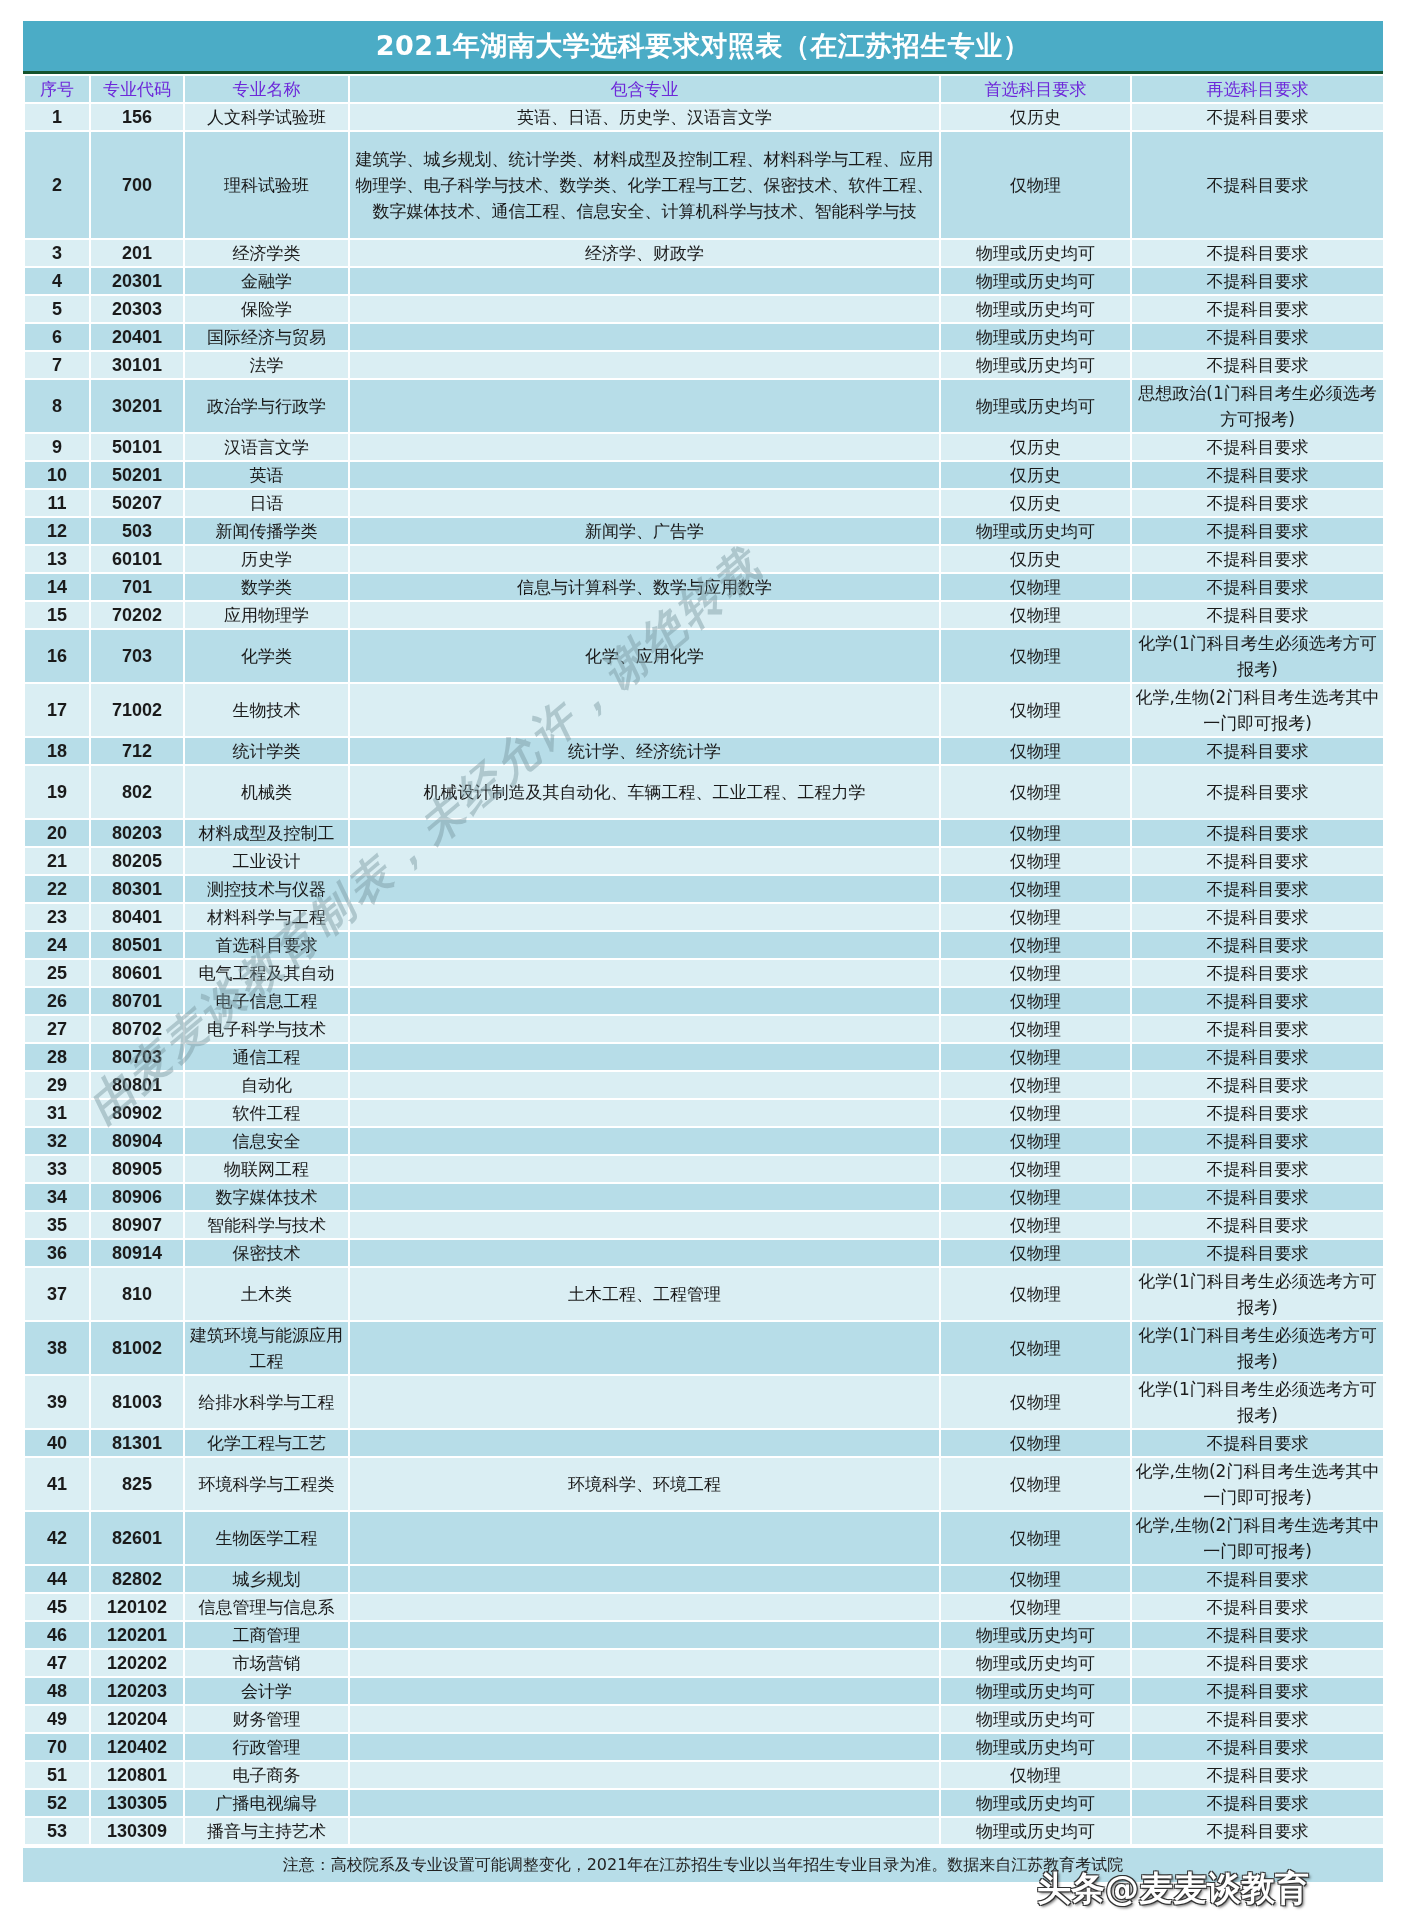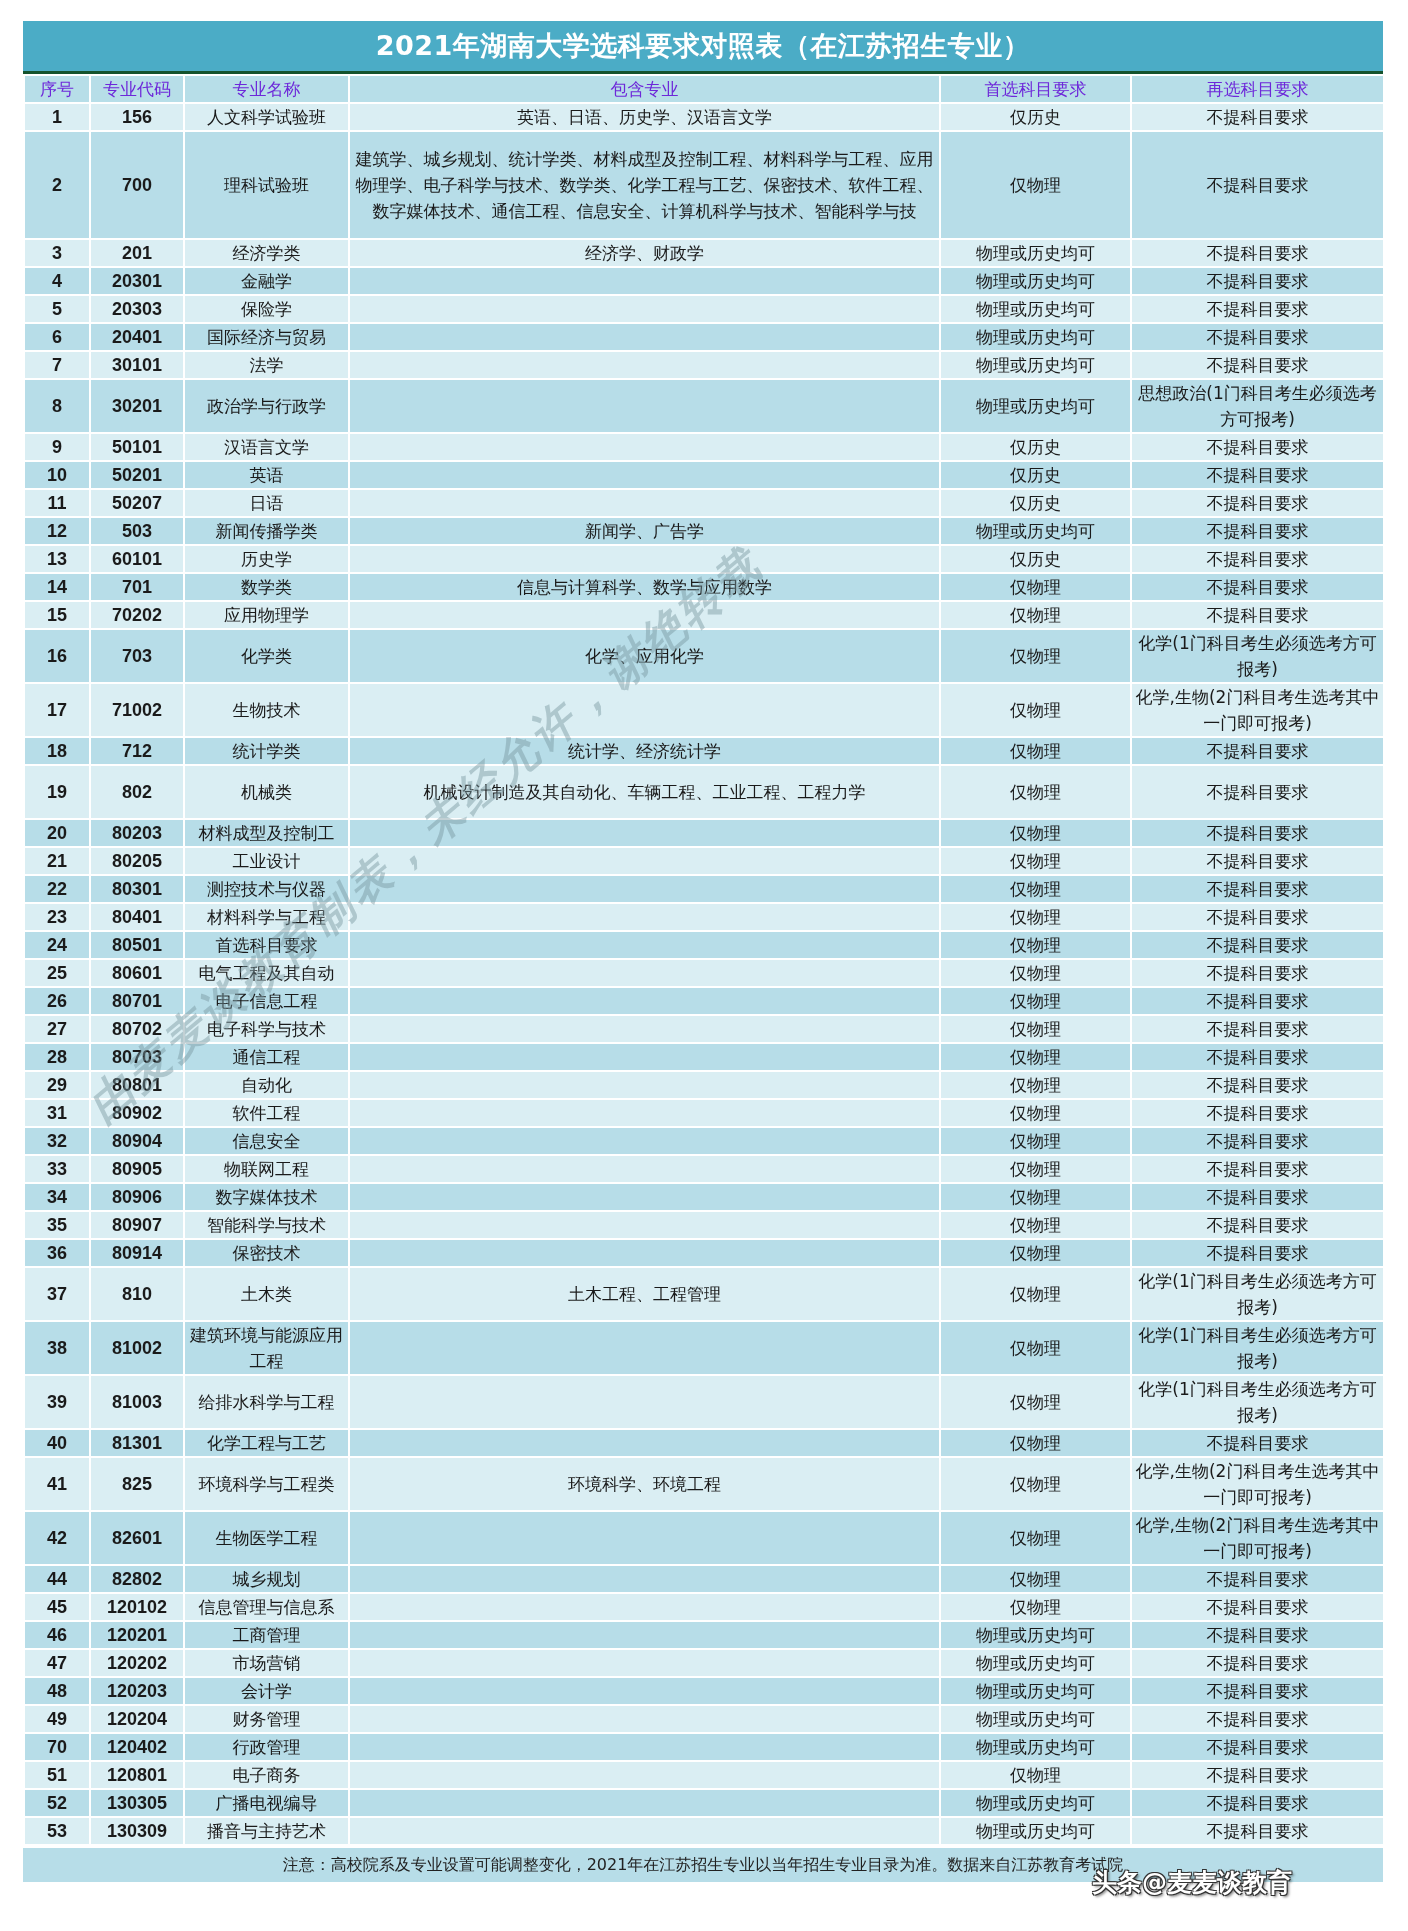--- a/index.html
+++ b/index.html
@@ -19,21 +19,21 @@
   tr.even td { background: #b7dde8; }
   td.num, td.code { font-weight: bold; font-family: "Liberation Sans", "DejaVu Sans", sans-serif; font-size: 18px; }
   tr.h1 td { height: 25px; }
   tr.h2 td { height: 52px; }
   tr.h4 td { height: 106px; }
   .footer { height: 34px; background: #b7dde8; display: flex; align-items: center;
             justify-content: center; font-size: 16px; color: #222; border-top: 2px solid #fff; }
   .watermark { position: absolute; left: 425px; top: 835px; transform: translate(-50%,-50%) rotate(-40deg);
                font-size: 44px; font-weight: bold; font-style: italic; color: rgba(120,150,160,0.45);
                white-space: nowrap; pointer-events: none; letter-spacing: 4px; }
-  .brand { position: absolute; left: 1092px; top: 1866px; font-size: 25px; font-weight: bold;
+  .brand { position: absolute; left: 1037px; top: 1866px; font-size: 34px; font-weight: bold;
            color: #ffffff; white-space: nowrap;
            text-shadow: 1px 1px 0 #333, -1px -1px 0 #333, 1px -1px 0 #333, -1px 1px 0 #333, 2px 2px 3px rgba(0,0,0,0.6); }
 </style>
 </head>
 <body>
 
 <div class="sheet">
   <div class="title-bar">2021年湖南大学选科要求对照表（在江苏招生专业）</div>
   <table>
     <colgroup>

